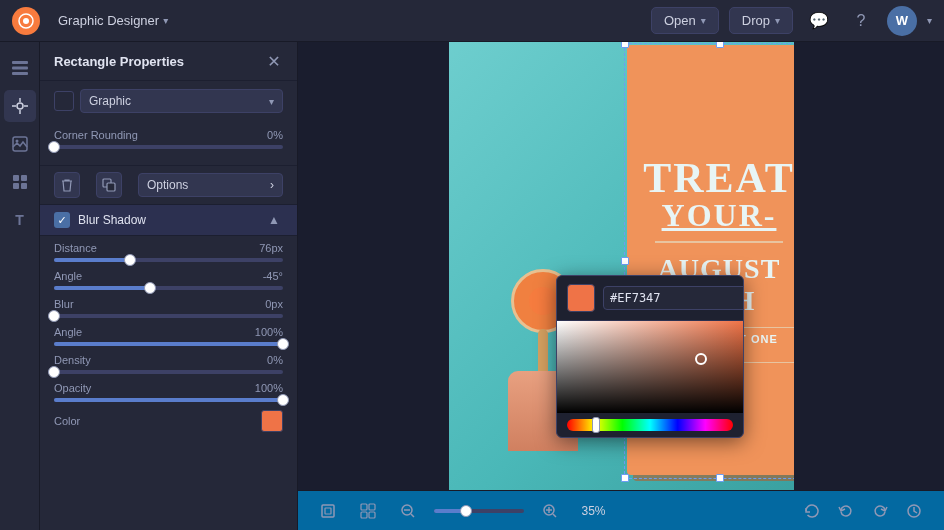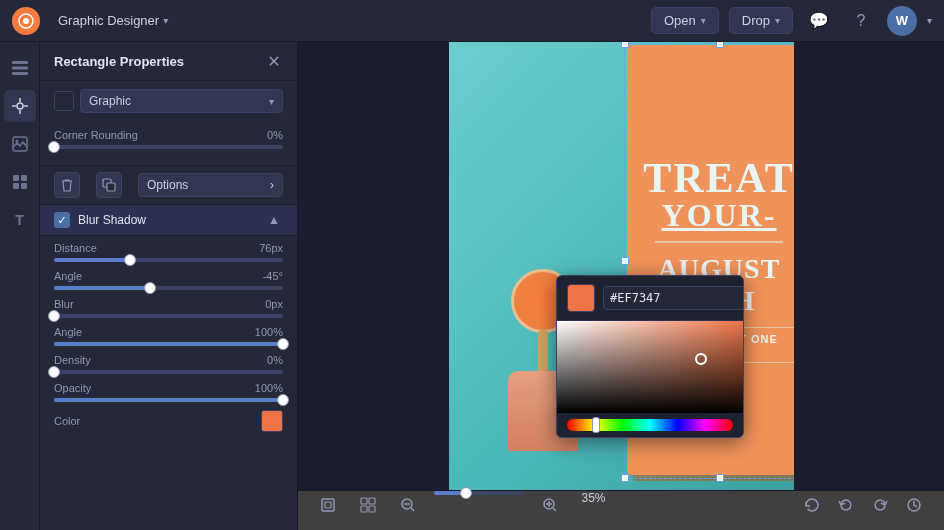--- a/index.html
+++ b/index.html
@@ -322,24 +322,24 @@
     }
     .cp-hue-thumb {
       position: absolute; top: -2px; left: 15%;
       width: 8px; height: 16px; background: #fff;
       border-radius: 3px; border: 1px solid #9098b5;
     }
 
     
     .bottom-bar {
       height: 40px;
-      background: #404040;
+      background: #0369a1;
       border-top: 1px solid #181a27;
       display: flex;
-      align-items: flex-start;
+      align-items: center;
       padding: 0 16px;
       gap: 12px;
       flex-shrink: 0;
     }
     .bottom-icon {
       width: 28px; height: 28px; background: none; border: none;
       color: #9098b5; cursor: pointer; font-size: 16px;
       display: flex; align-items: center; justify-content: center;
       border-radius: 4px;
     }

